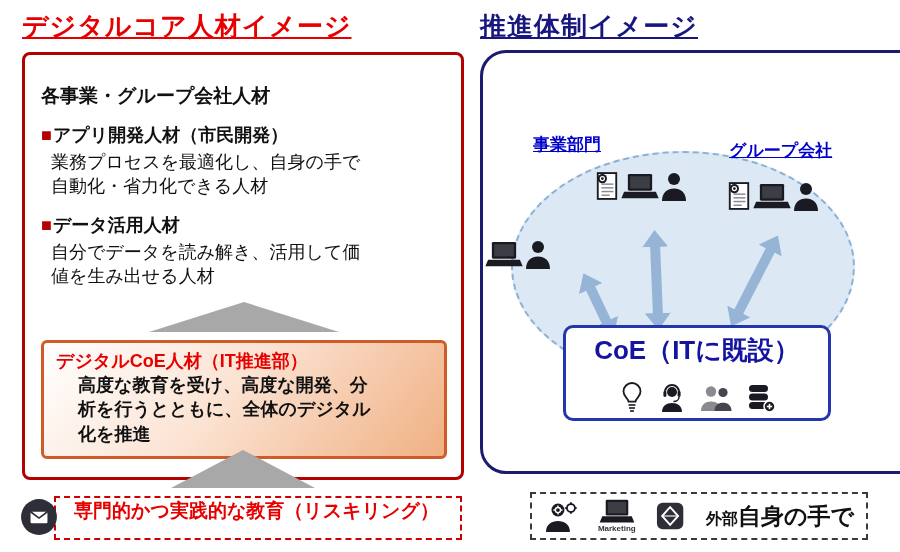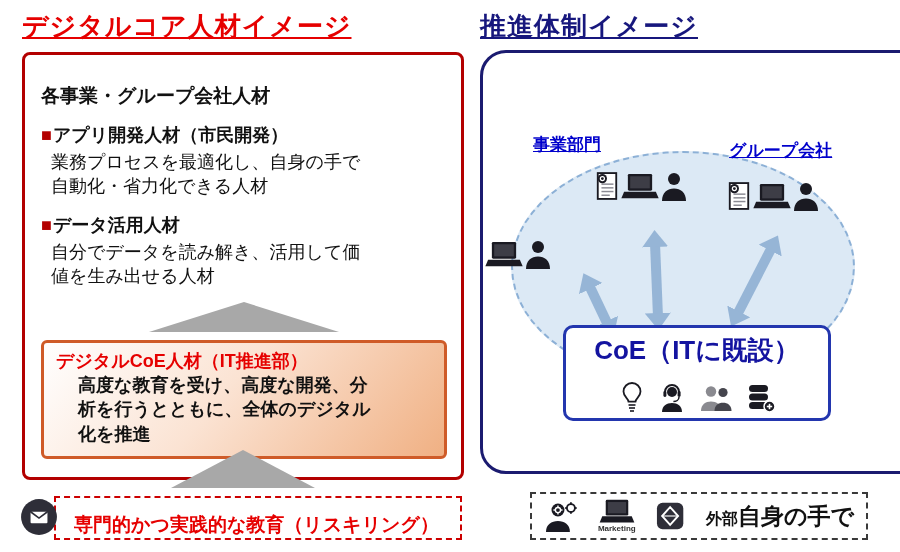--- a/index.html
+++ b/index.html
@@ -24,21 +24,21 @@
              background:linear-gradient(130deg,#ffffff 0%,#fbe3d3 45%,#f0b083 100%);
              padding:6px 12px 10px;}
   .coe-inner-title{color:#e60000;font-weight:bold;font-size:18px;}
   .coe-inner-desc{font-weight:bold;font-size:18px;margin-left:22px;line-height:1.35;white-space:pre-line;}
   .big-tri{position:absolute;left:50%;transform:translateX(-50%);top:442px;width:0;height:0;
            border-left:72px solid transparent;border-right:72px solid transparent;
            border-bottom:38px solid #a8a8a8;z-index:2;}
   .edu-row{position:absolute;top:488px;left:0;width:442px;height:44px;}
   .edu-icon{position:absolute;left:-2px;top:2px;width:38px;height:38px;z-index:2;}
   .edu-box{position:absolute;left:32px;right:2px;top:0;bottom:0;border:2px dashed #cc0000;
-           display:flex;align-items:flex-end;padding-left:18px;background:#fff;}
+           display:flex;align-items:flex-start;padding-left:18px;background:#fff;}
   .edu-label{color:#e60000;font-weight:bold;font-size:19px;}
 
   
   .right-sec{position:absolute;left:480px;top:8px;width:452px;text-decoration:underline;}
   .right-title{color:#17177d;}
   .structure-box{position:relative;margin-top:6px;height:424px;box-sizing:border-box;
                  border:3px solid #1b1b70;border-radius:26px;background:#fff;}
   .rp-heading{position:absolute;left:62px;top:14px;font-size:17px;font-weight:bold;
               line-height:1.3;white-space:pre-line;z-index:2;}
   .net-label{position:absolute;font-size:17px;font-weight:bold;color:#0000cc;

